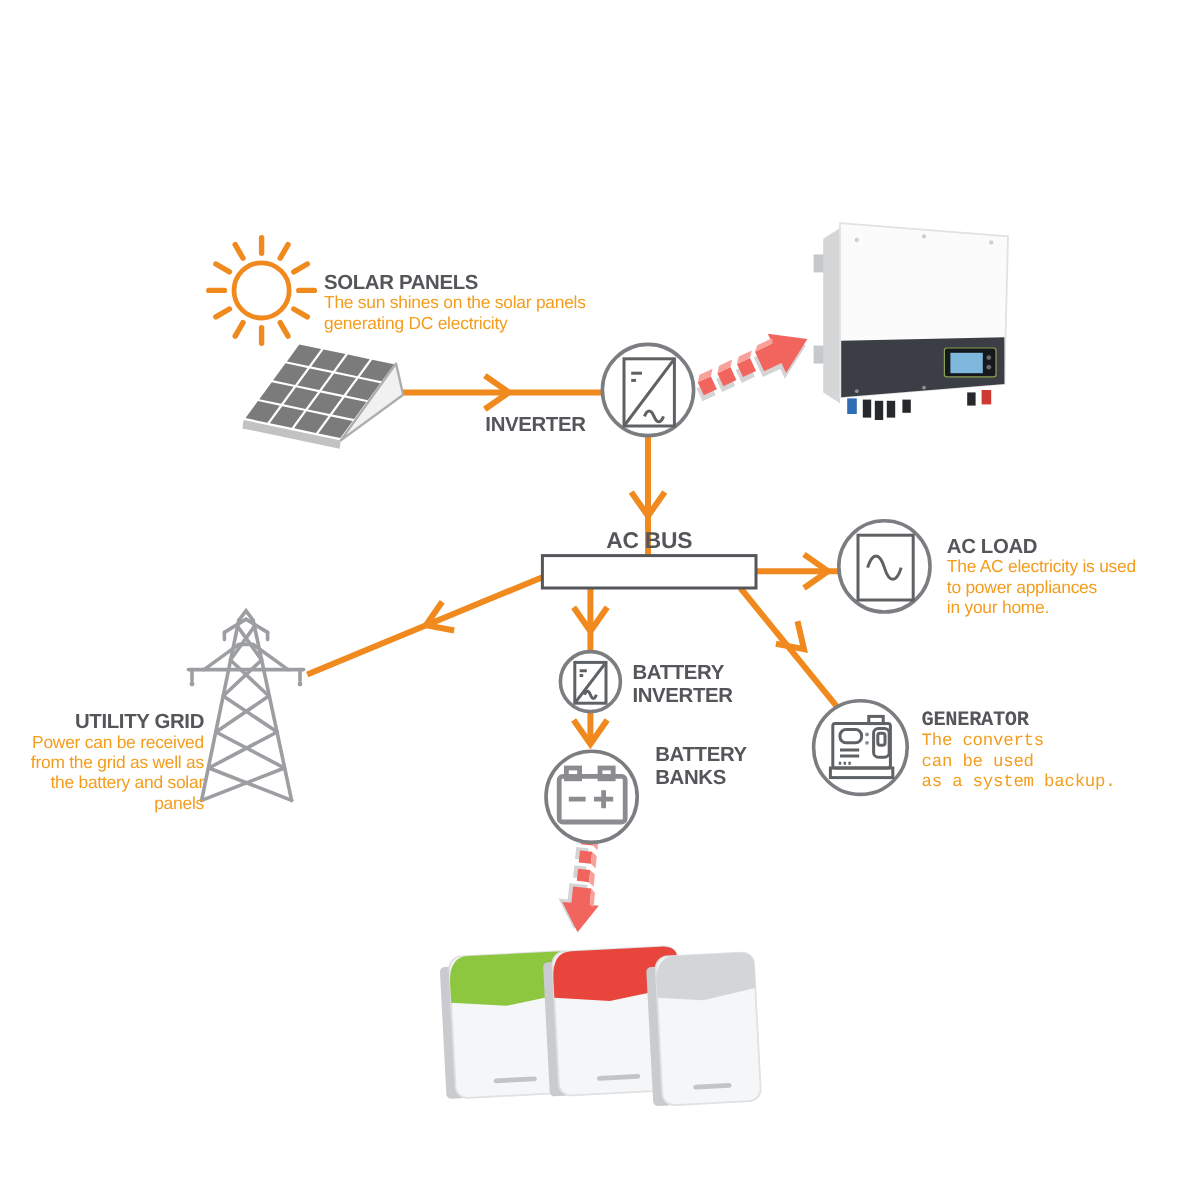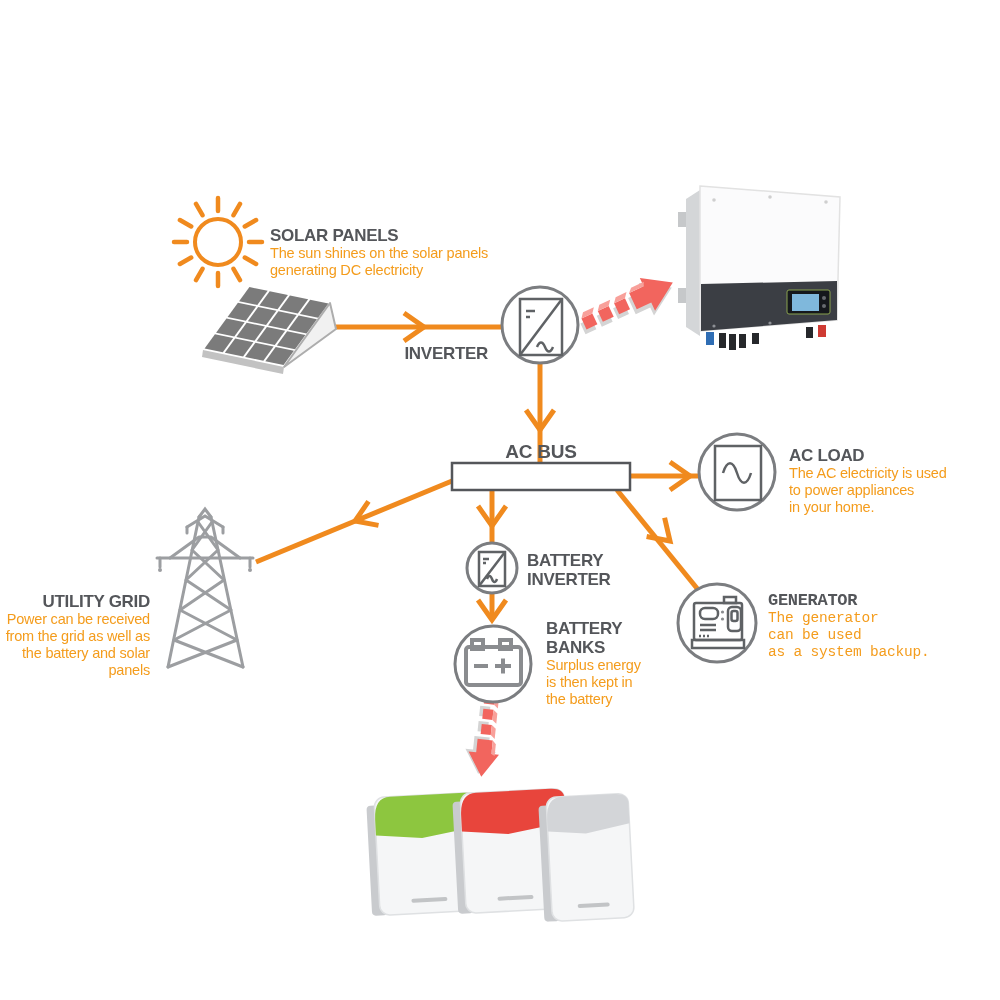--- a/index.html
+++ b/index.html
@@ -245,44 +245,39 @@
 
   <div class="lbl" style="left:789px;top:446px;">
     <div class="node-title">AC LOAD</div>
     <div class="node-desc">
       <div>The AC electricity is used</div>
       <div>to power appliances</div>
       <div>in your home.</div>
     </div>
   </div>
 
-  <div class="lbl ta-r" style="right:850px;top:592px;">
+  <div class="lbl ta-r" style="right:830px;top:592px;">
     <div class="node-title">UTILITY GRID</div>
     <div class="node-desc">
       <div>Power can be received</div>
       <div>from the grid as well as</div>
       <div>the battery and solar panels</div>
     </div>
   </div>
 
   <div class="lbl" style="left:527px;top:551px;width:95px;">
     <div class="node-title">BATTERY INVERTER</div>
   </div>
 
   <div class="lbl" style="left:546px;top:619px;">
     <div class="node-title" style="width:85px;">BATTERY BANKS</div>
-    <div class="node-desc">
-      <div>Surplus energy</div>
-      <div>is then kept in</div>
-      <div>the battery</div>
-    </div>
   </div>
 
   <div class="lbl" style="left:768px;top:591px;font-family:Liberation Mono, monospace;">
     <div class="node-title">GENERATOR</div>
     <div class="node-desc">
-      <div>The generator</div>
+      <div>The converts</div>
       <div>can be used</div>
       <div>as a system backup.</div>
     </div>
   </div>
 
 </div>
 
 </body></html>

